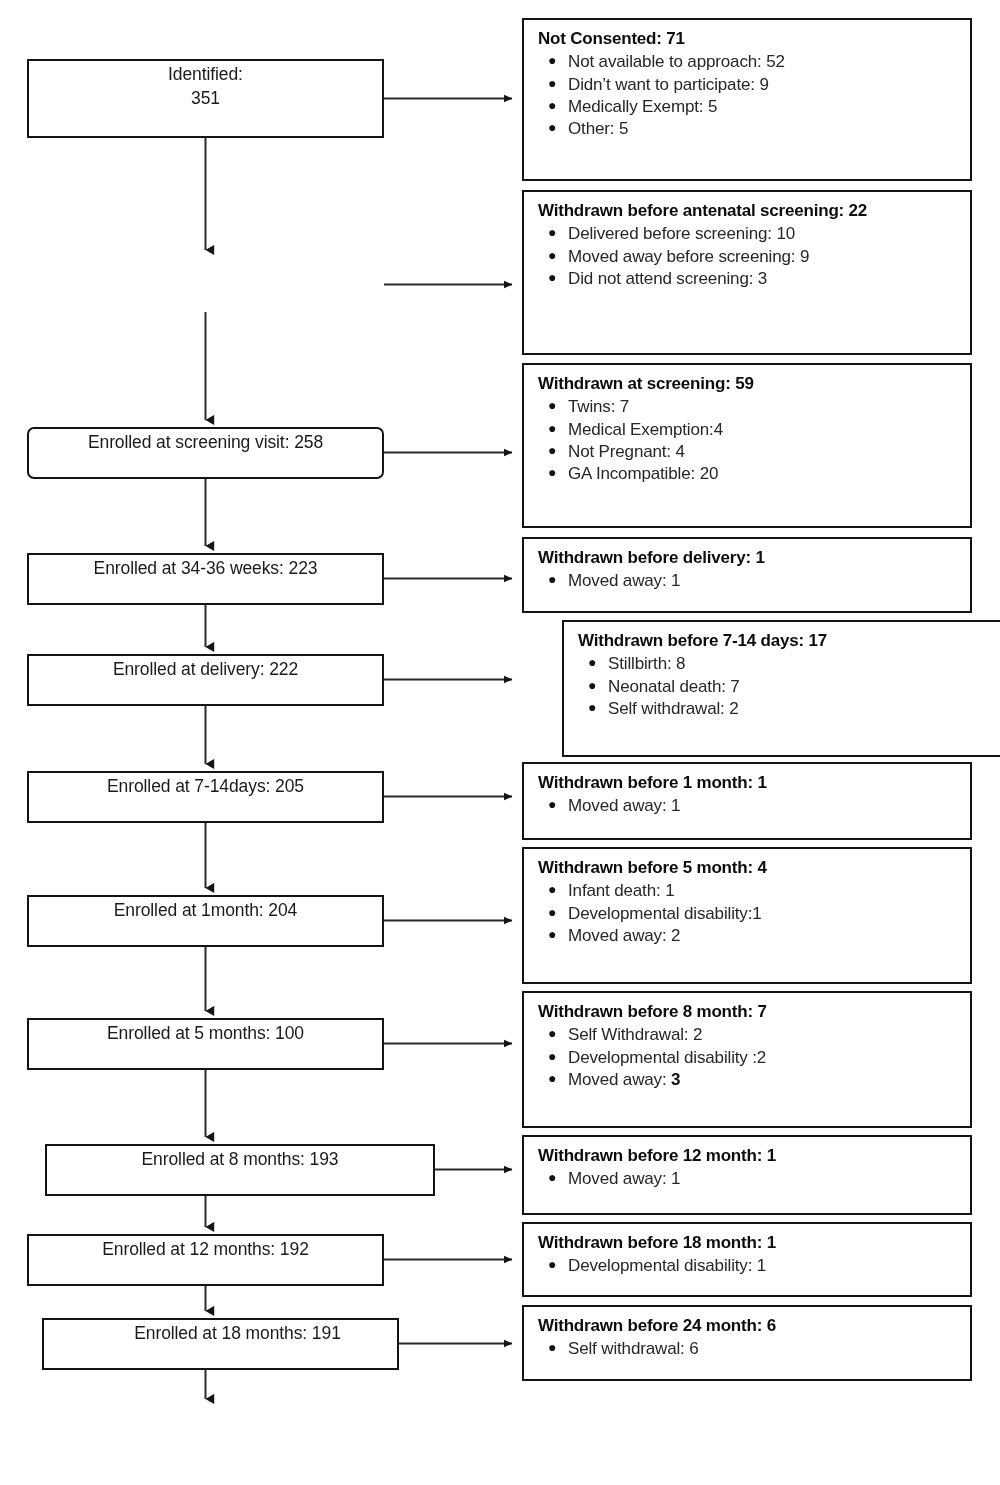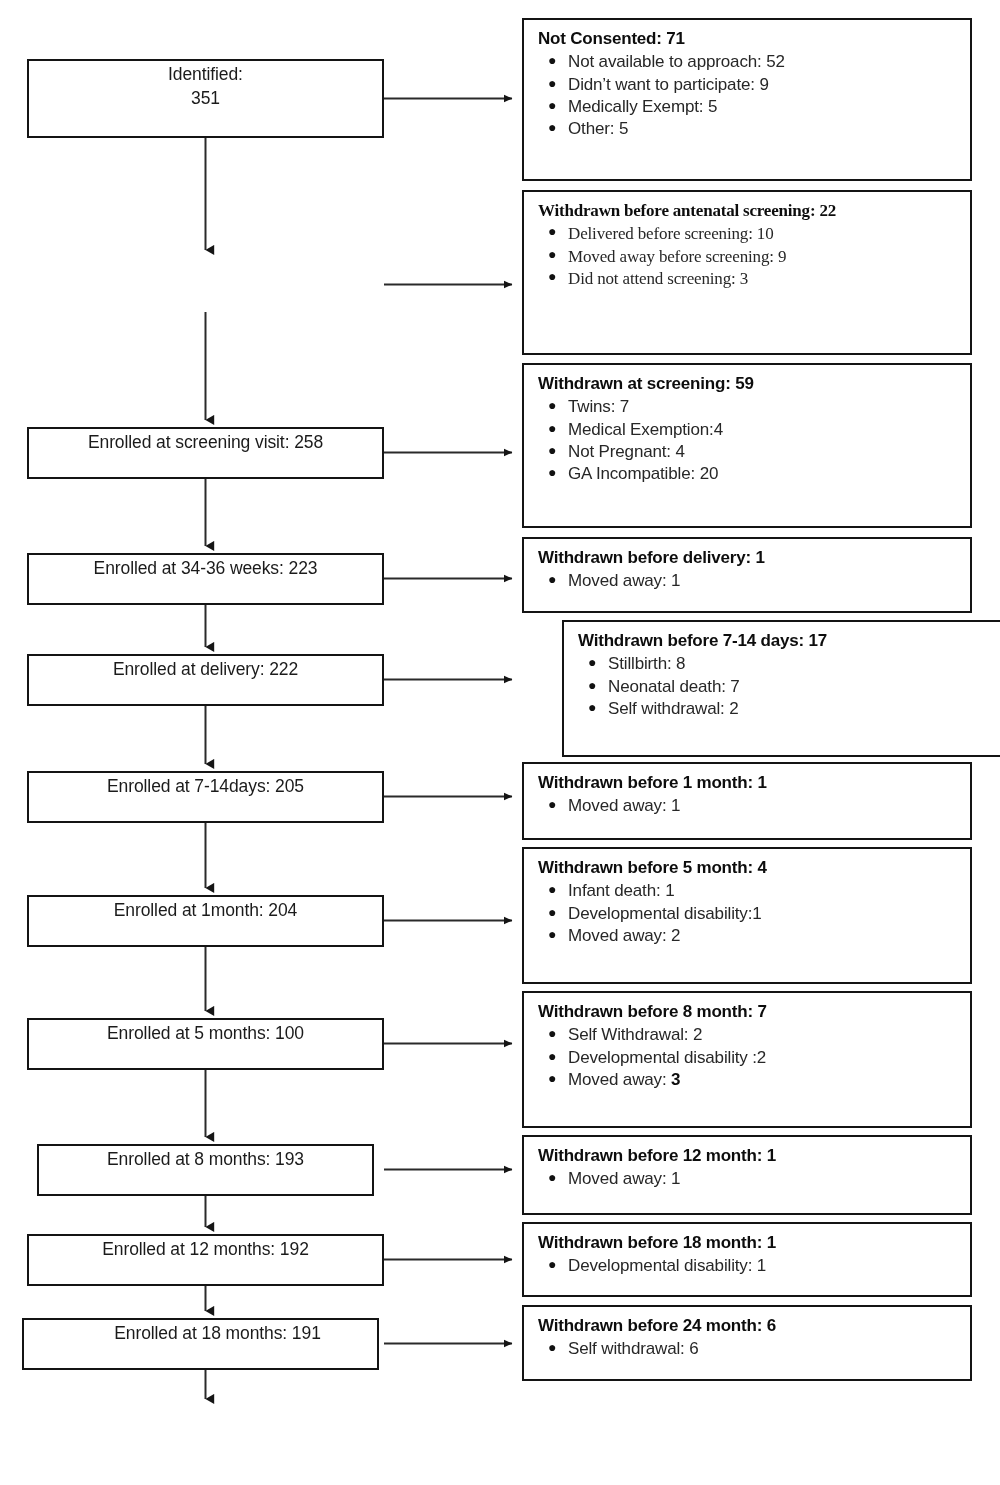--- a/index.html
+++ b/index.html
@@ -115,21 +115,21 @@
       <line x1="384" y1="1343.5" x2="512" y2="1343.5" marker-end="url(#arw)"></line>
     </g>
   </svg>
 
   <div class="flow-box" style="left:27px;top:59px;width:357px;height:79px;">
     <span class="fb-text">Identified:
 351</span>
   </div>
 
 
-  <div class="flow-box" style="left:27px;top:427px;width:357px;height:52px;">
+  <div class="flow-box" style="left:27px;top:427px;width:357px;height:52px;border-radius:7px;">
     <span class="fb-text">Enrolled at screening visit: 258</span>
   </div>
 
   <div class="flow-box" style="left:27px;top:553px;width:357px;height:52px;">
     <span class="fb-text">Enrolled at 34-36 weeks: 223</span>
   </div>
 
   <div class="flow-box" style="left:27px;top:654px;width:357px;height:52px;">
     <span class="fb-text">Enrolled at delivery: 222</span>
   </div>
@@ -139,44 +139,44 @@
   </div>
 
   <div class="flow-box" style="left:27px;top:895px;width:357px;height:52px;">
     <span class="fb-text">Enrolled at 1month: 204</span>
   </div>
 
   <div class="flow-box" style="left:27px;top:1018px;width:357px;height:52px;">
     <span class="fb-text">Enrolled at 5 months: 100</span>
   </div>
 
-  <div class="flow-box" style="left:37px;top:1144px;width:337px;height:52px;">
+  <div class="flow-box" style="left:45px;top:1144px;width:390px;height:52px;">
     <span class="fb-text">Enrolled at 8 months: 193</span>
   </div>
 
   <div class="flow-box" style="left:27px;top:1234px;width:357px;height:52px;">
     <span class="fb-text">Enrolled at 12 months: 192</span>
   </div>
 
-  <div class="flow-box" style="left:22px;top:1318px;width:357px;height:52px;padding-left:40px;">
+  <div class="flow-box" style="left:42px;top:1318px;width:357px;height:52px;padding-left:40px;">
     <span class="fb-text">Enrolled at 18 months: 191</span>
   </div>
 
 
   <div id="wd-layer">
       <div class="wd-box" style="left: 522px; top: 18px; width: 450px; height: 163px;">
         <div class="wd-title">Not Consented: 71</div>
         <ul class="wd-list">
           <li><span class="bullet">●</span><span>Not available to approach: 52</span></li>
           <li><span class="bullet">●</span><span>Didn’t want to participate: 9</span></li>
           <li><span class="bullet">●</span><span>Medically Exempt: 5</span></li>
           <li><span class="bullet">●</span><span>Other: 5</span></li>
         </ul>
       </div>
-      <div class="wd-box" style="left: 522px; top: 190px; width: 450px; height: 165px; font-family: Liberation Serif, serif;">
+      <div class="wd-box" style="left: 522px; top: 190px; width: 450px; height: 165px;">
         <div class="wd-title">Withdrawn before antenatal screening: 22</div>
         <ul class="wd-list">
           <li><span class="bullet">●</span><span>Delivered before screening: 10</span></li>
           <li><span class="bullet">●</span><span>Moved away before screening: 9</span></li>
           <li><span class="bullet">●</span><span>Did not attend screening: 3</span></li>
         </ul>
       </div>
       <div class="wd-box" style="left: 522px; top: 363px; width: 450px; height: 165px;">
         <div class="wd-title">Withdrawn at screening: 59</div>
         <ul class="wd-list">

